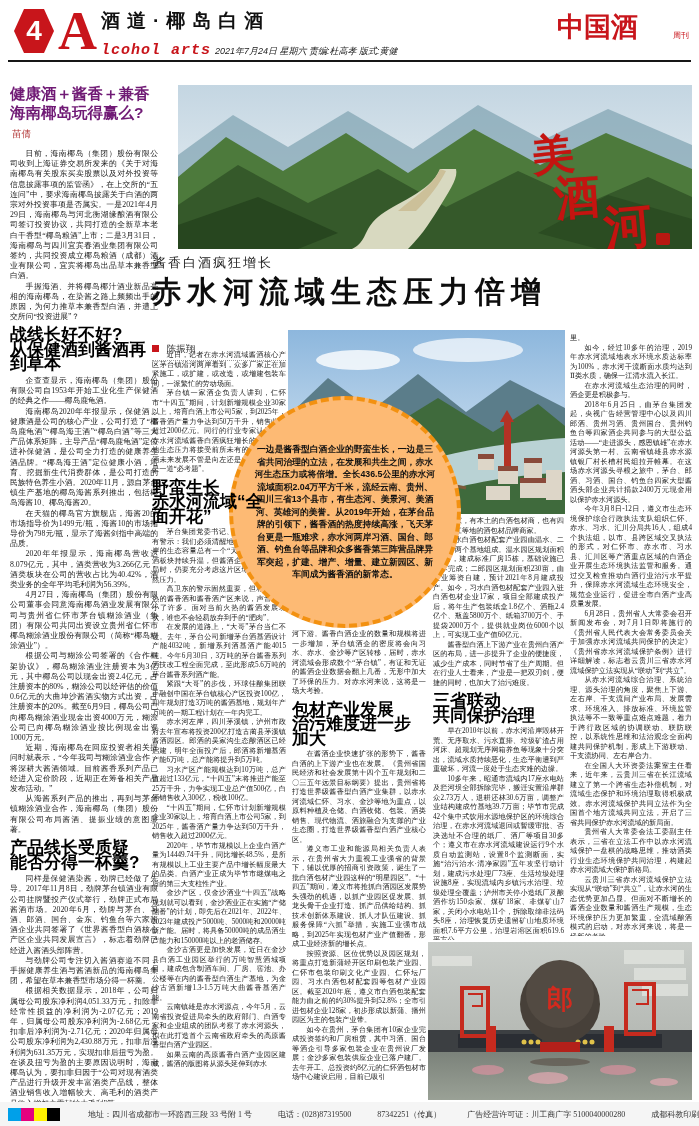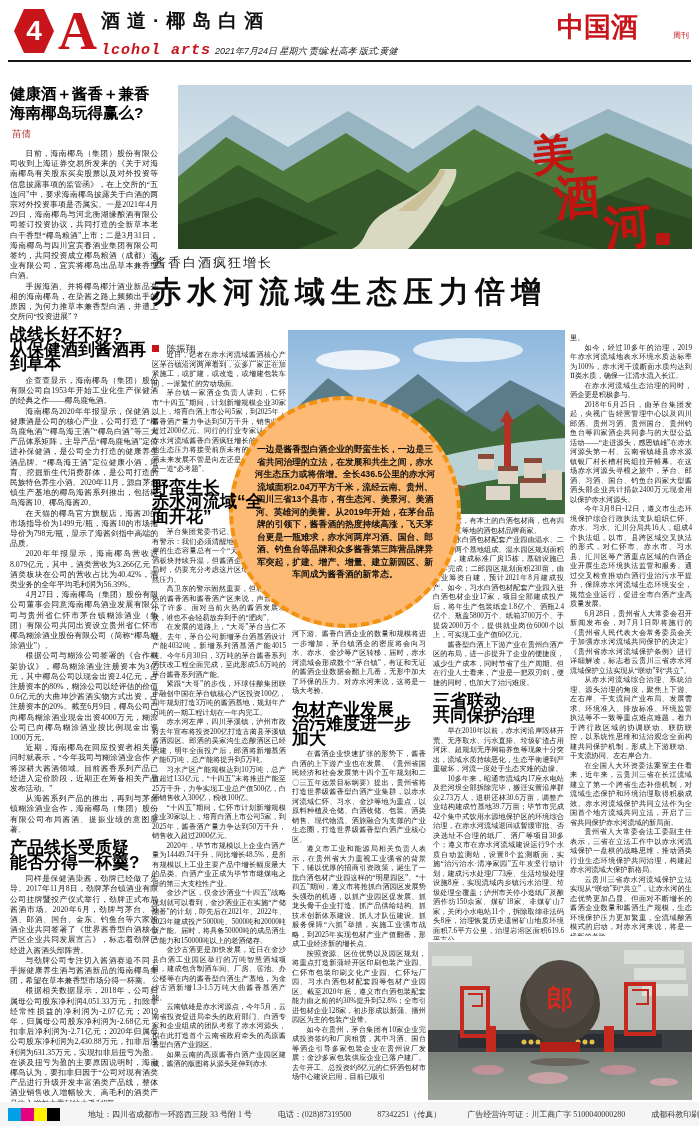--- a/index.html
+++ b/index.html
@@ -23,21 +23,21 @@
   .hdr-right{right:10px;top:14px;display:flex;align-items:flex-start;gap:6px;}
   .mast-cn{color:#c8151b;font-size:27px;font-weight:900;line-height:26px;letter-spacing:1px;}
   .mast-en{font-size:6.5px;letter-spacing:2.2px;color:#d4837e;text-align:center;
            font-family:"Liberation Sans","DejaVu Sans",sans-serif;}
   .mast-right{color:#c8151b;font-size:27px;font-weight:900;line-height:26px;}
   .weekly{color:#c8151b;font-size:8px;line-height:9px;align-self:flex-end;
           font-family:"Liberation Sans","DejaVu Sans",sans-serif;margin-left:29px;}
 
   
   .left-col{left:10px;top:84px;width:148px;height:1018px;overflow:hidden;}
-  .la-title{margin:0 0 6px 0;font-size:15.5px;line-height:19px;font-weight:900;color:#000000;
+  .la-title{margin:0 0 6px 0;font-size:15.5px;line-height:19px;font-weight:900;color:#701a75;
             font-family:"Liberation Sans","DejaVu Sans",sans-serif;white-space:pre-line;}
   .la-author{color:#b03030;font-size:9.5px;margin:4px 0 8px 2px;
              font-family:"Liberation Sans","DejaVu Sans",sans-serif;}
   .bodytext p{margin:0;text-indent:2em;text-align:justify;}
   .left-col .bodytext{font-size:7.8px;line-height:10.2px;}
   .col-subhead{font-family:"Liberation Sans","DejaVu Sans",sans-serif;font-weight:bold;font-size:17px;
                line-height:14.5px;margin:6px 0 4px 0;white-space:pre-line;color:#000;position:relative;z-index:3;}
   .noindent{text-indent:0 !important;}
 
   

